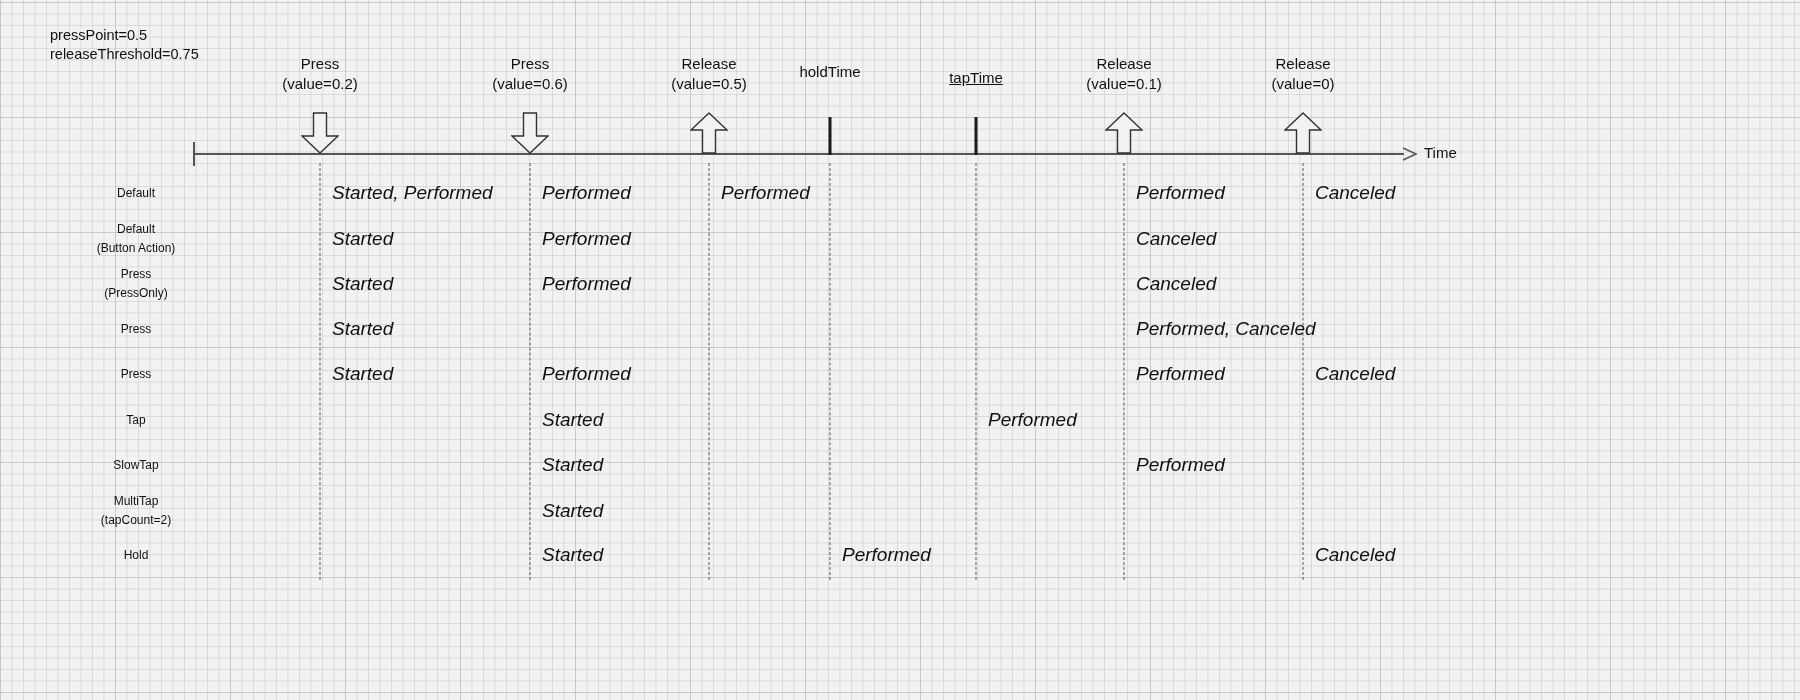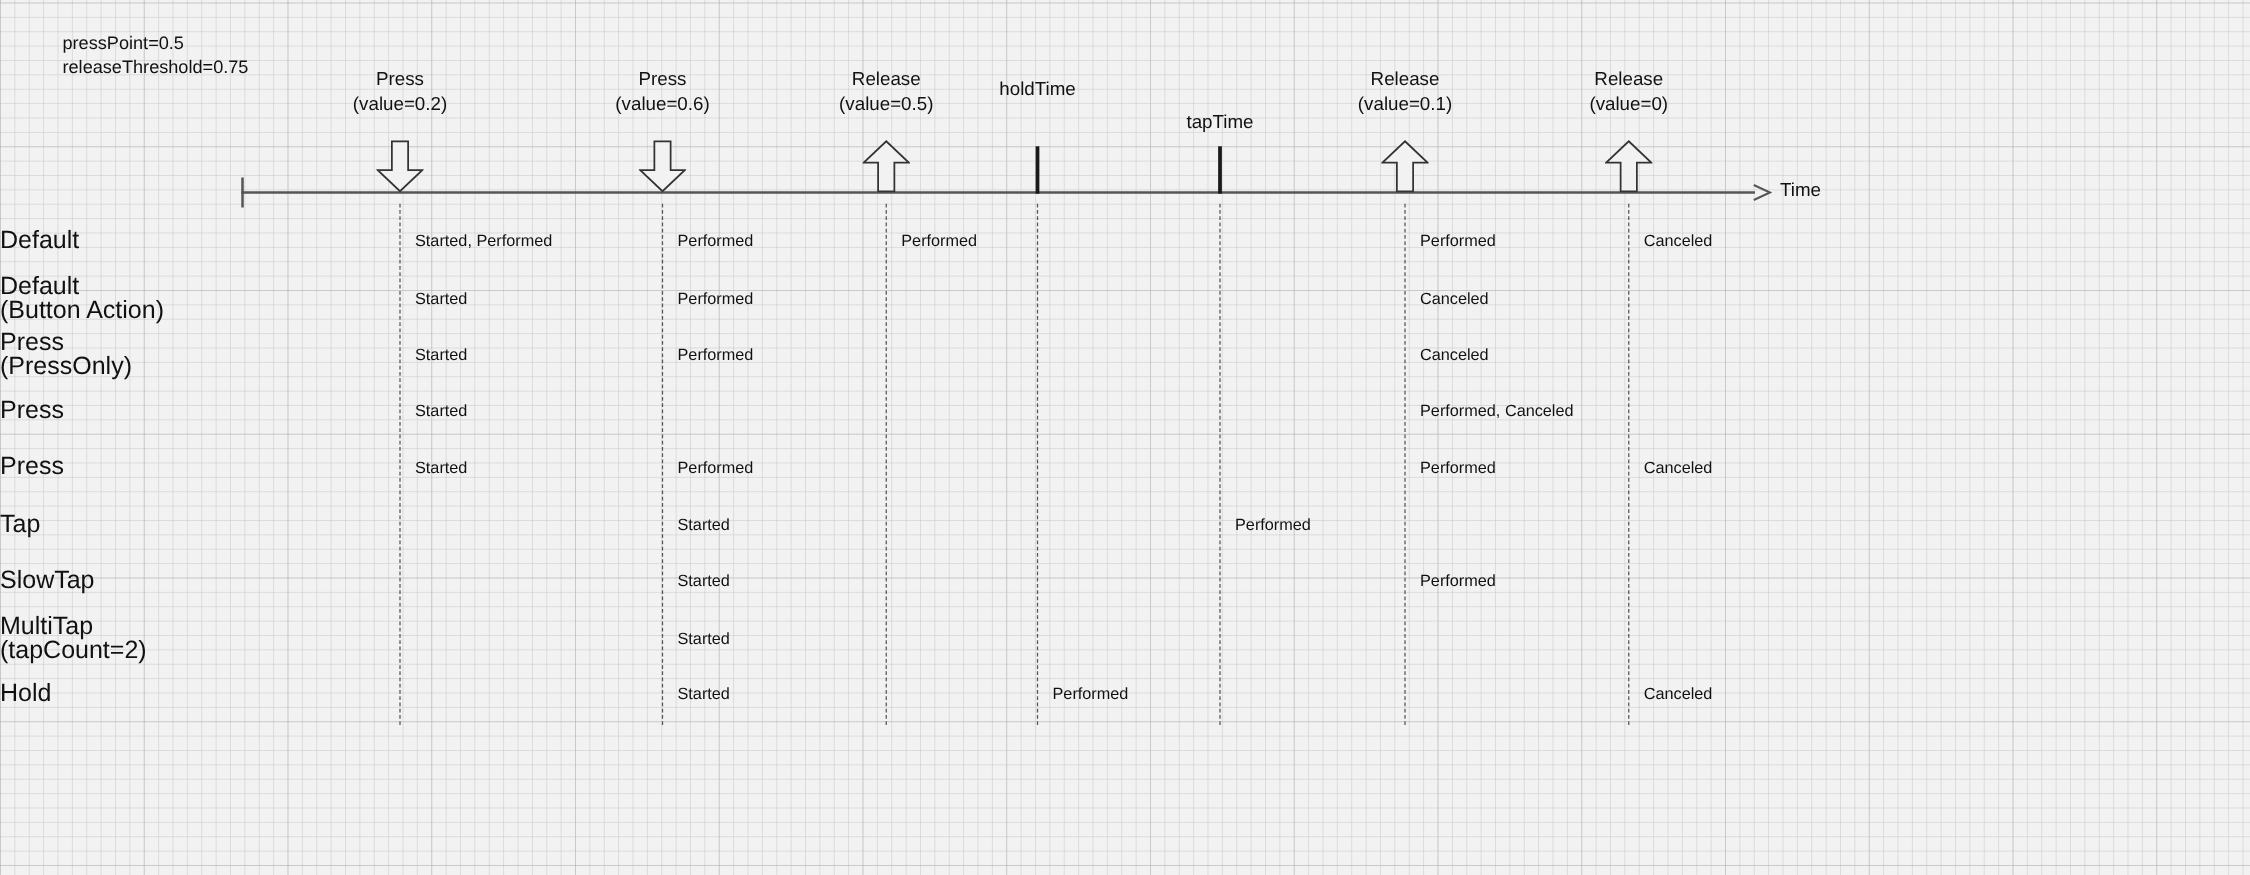--- a/index.html
+++ b/index.html
@@ -94,40 +94,42 @@
     position: absolute;
     width: 0;
     border-left: 1.6px dashed #555555;
     transform: translateX(-50%);
   }
 
   
   .row-label {
     position: absolute;
     right: 0;
-    font-size: 20px;
+    text-align: center;
+    font-size: 12px;
     line-height: 19px;
     white-space: nowrap;
     transform: translateY(-50%);
     width: 100%;
   }
   .row-label .l2 { display: block; }
   .row-label-box {
     position: absolute;
     left: 0;
     width: 272px;
   }
 
   
   .cell {
     position: absolute;
-    font-size: 13px;
+    font-size: 19px;
     line-height: 18px;
     white-space: nowrap;
     transform: translateY(-50%);
+    font-style: italic;
   }
 </style>
 </head>
 <body>
 
 <div id="canvas">
 
   <div id="params">
     <div>pressPoint=0.5</div>
     <div>releaseThreshold=0.75</div>
@@ -160,21 +162,21 @@
       <div class="evt-label" style="left: 709px; top: 54px;"><span>Release</span><span class="l2">(value=0.5)</span></div>
       <div class="marker" style="left: 709px; top: 112px;">
         <svg width="38" height="42" viewBox="0 0 38 42">
           <polygon points="19,1 37,18 25.5,18 25.5,41 12.5,41 12.5,18 1,18" fill="#f2f2f2" stroke="#333333" stroke-width="1.4" stroke-linejoin="miter"></polygon>
         </svg>
       </div>
       <div class="guide" style="left: 709px; top: 163px; height: 417px;"></div>
       <div class="evt-label" style="left: 830px; top: 62px;"><span>holdTime</span></div>
       <div class="tickmark" style="left: 830px; top: 117px; height: 38px;"></div>
       <div class="guide" style="left: 830px; top: 163px; height: 417px;"></div>
-      <div class="evt-label" style="left: 976px; top: 88px;"><span>tapTime</span></div>
+      <div class="evt-label" style="left: 976px; top: 68px; text-decoration: underline;"><span>tapTime</span></div>
       <div class="tickmark" style="left: 976px; top: 117px; height: 38px;"></div>
       <div class="guide" style="left: 976px; top: 163px; height: 417px;"></div>
       <div class="evt-label" style="left: 1124px; top: 54px;"><span>Release</span><span class="l2">(value=0.1)</span></div>
       <div class="marker" style="left: 1124px; top: 112px;">
         <svg width="38" height="42" viewBox="0 0 38 42">
           <polygon points="19,1 37,18 25.5,18 25.5,41 12.5,41 12.5,18 1,18" fill="#f2f2f2" stroke="#333333" stroke-width="1.4" stroke-linejoin="miter"></polygon>
         </svg>
       </div>
       <div class="guide" style="left: 1124px; top: 163px; height: 417px;"></div>
       <div class="evt-label" style="left: 1303px; top: 54px;"><span>Release</span><span class="l2">(value=0)</span></div>

